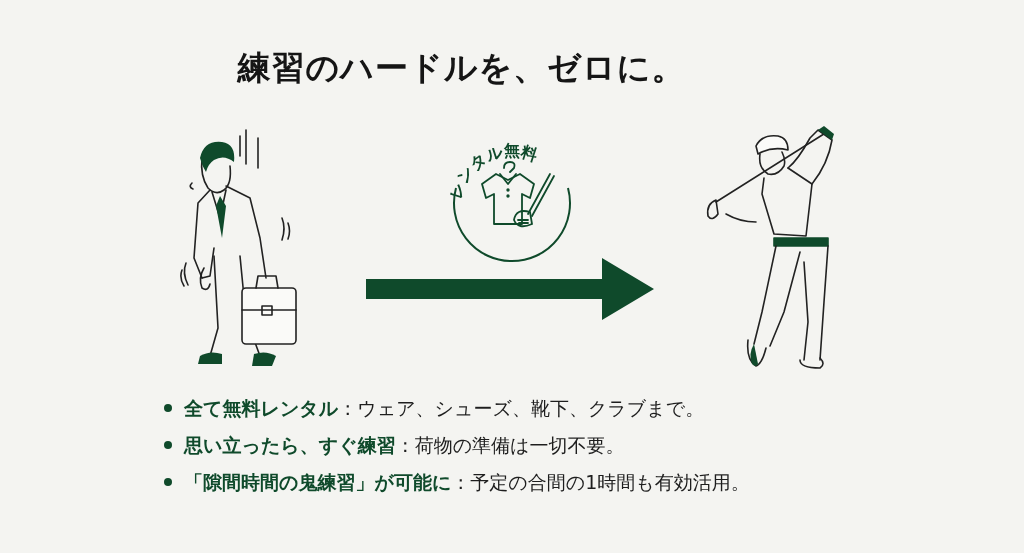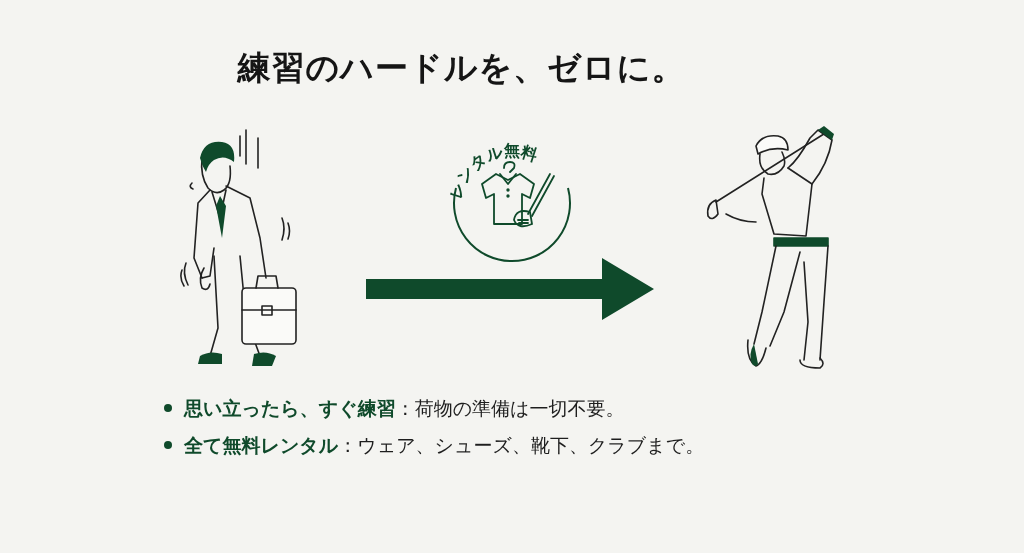--- a/index.html
+++ b/index.html
@@ -124,19 +124,23 @@
     <path d="M56 218 q-2 20 8 26 q6 -2 10 -18"></path>
     <path d="M108 238 q0 8 20 8 q6 -4 0 -10"></path>
   </g>
   <path d="M126 8 L140 18 L142 12 L132 4 Z" fill="#0f4a2b"></path>
   <path d="M62 222 q-6 10 -2 20 q4 4 6 0 q-2 -10 -4 -20z" fill="#0f4a2b"></path>
 </svg>
 
 <ul class="bullets">
   <li>
     <span class="dot"></span>
+    <span class="hl">全て無料レンタル</span><span>：</span><span>ウェア、シューズ、靴下、クラブまで。</span>
+  </li>
+  <li>
+    <span class="dot"></span>
     <span class="hl">思い立ったら、すぐ練習</span><span>：</span><span>荷物の準備は一切不要。</span>
   </li>
   <li>
     <span class="dot"></span>
-    <span class="hl">全て無料レンタル</span><span>：</span><span>ウェア、シューズ、靴下、クラブまで。</span>
+    <span class="hl">「隙間時間の鬼練習」が可能に</span><span>：</span><span>予定の合間の1時間も有効活用。</span>
   </li>
 </ul>
 
 </body></html>

